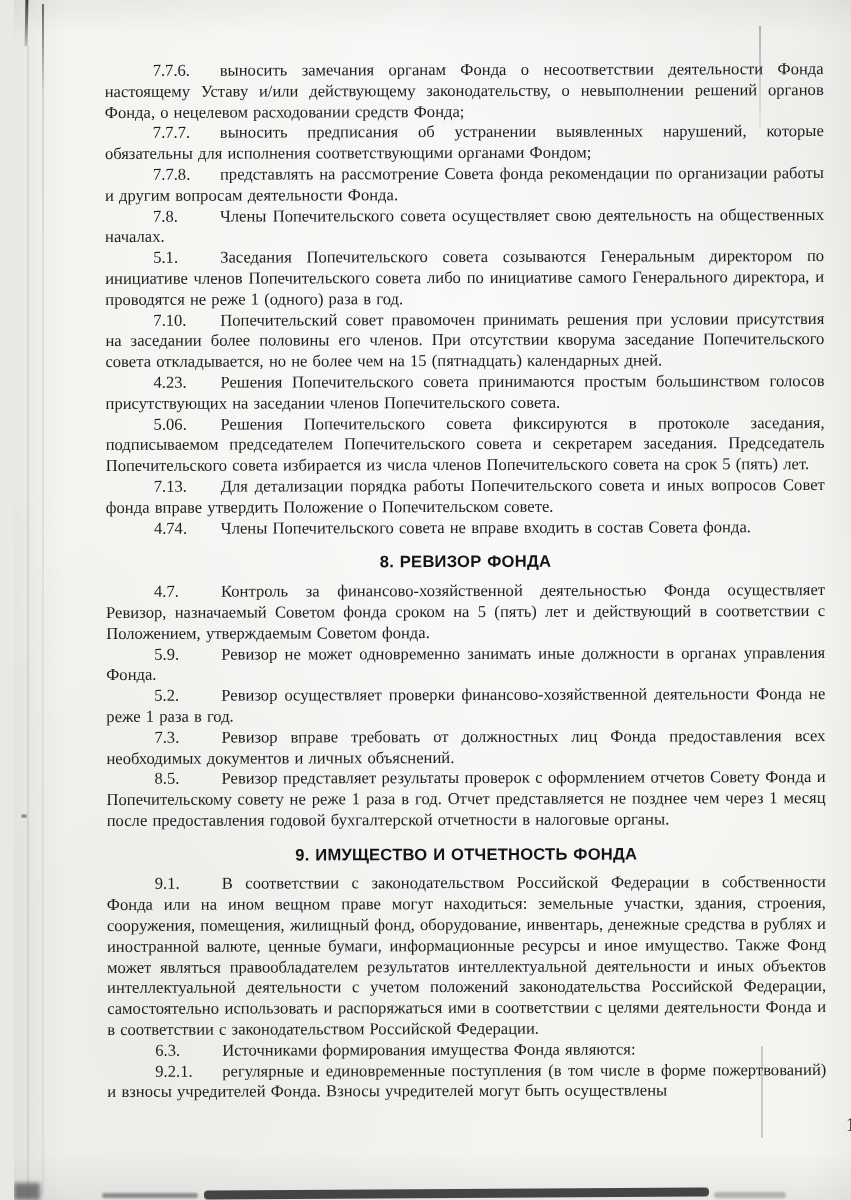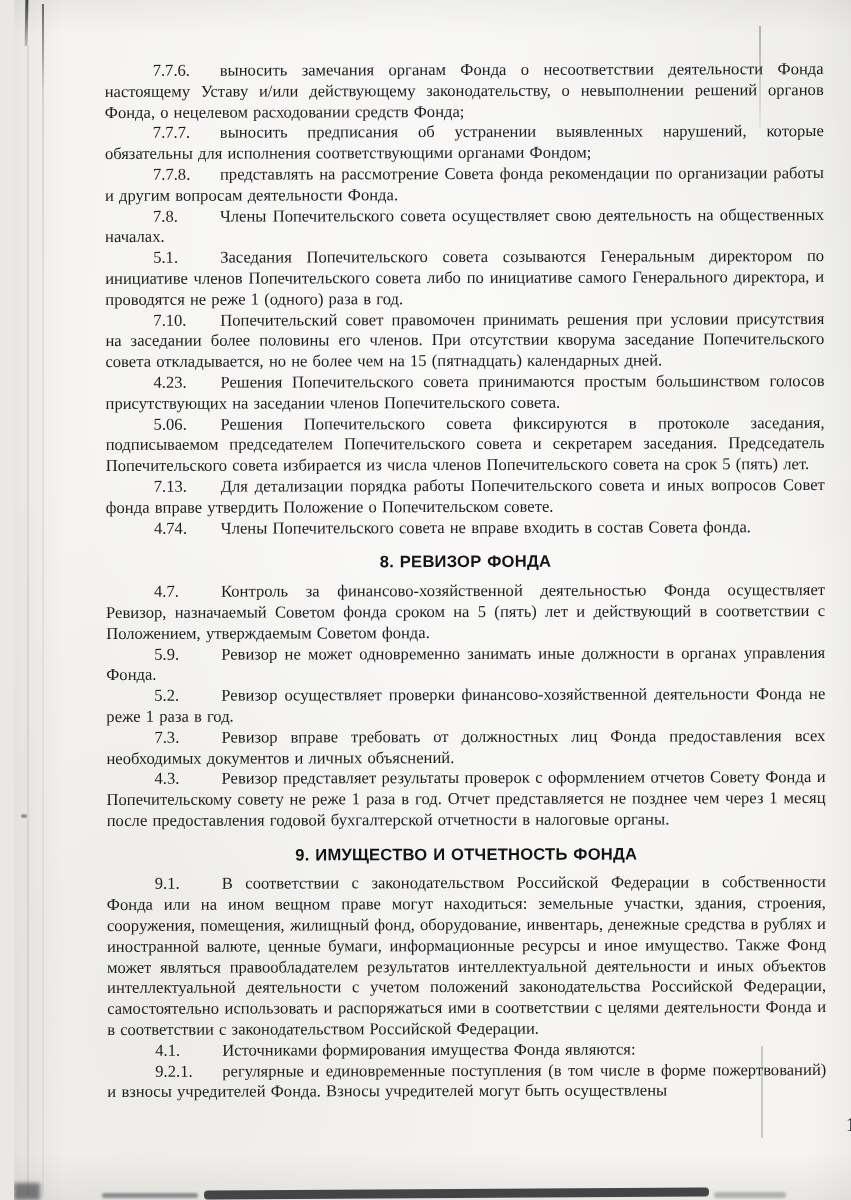--- a/index.html
+++ b/index.html
@@ -135,24 +135,24 @@
       <p class="para"><span class="num">7.10.</span><span>Попечительский совет правомочен принимать решения при условии присутствия на заседании более половины его членов. При отсутствии кворума заседание Попечительского совета откладывается, но не более чем на 15 (пятнадцать) календарных дней.</span></p>
       <p class="para"><span class="num">4.23.</span><span>Решения Попечительского совета принимаются простым большинством голосов присутствующих на заседании членов Попечительского совета.</span></p>
       <p class="para"><span class="num">5.06.</span><span>Решения Попечительского совета фиксируются в протоколе заседания, подписываемом председателем Попечительского совета и секретарем заседания. Председатель Попечительского совета избирается из числа членов Попечительского совета на срок 5 (пять) лет.</span></p>
       <p class="para"><span class="num">7.13.</span><span>Для детализации порядка работы Попечительского совета и иных вопросов Совет фонда вправе утвердить Положение о Попечительском совете.</span></p>
       <p class="para"><span class="num">4.74.</span><span>Члены Попечительского совета не вправе входить в состав Совета фонда.</span></p>
       <h2 class="heading">8. РЕВИЗОР ФОНДА</h2>
       <p class="para"><span class="num">4.7.</span><span>Контроль за финансово-хозяйственной деятельностью Фонда осуществляет Ревизор, назначаемый Советом фонда сроком на 5 (пять) лет и действующий в соответствии с Положением, утверждаемым Советом фонда.</span></p>
       <p class="para"><span class="num">5.9.</span><span>Ревизор не может одновременно занимать иные должности в органах управления Фонда.</span></p>
       <p class="para"><span class="num">5.2.</span><span>Ревизор осуществляет проверки финансово-хозяйственной деятельности Фонда не реже 1 раза в год.</span></p>
       <p class="para"><span class="num">7.3.</span><span>Ревизор вправе требовать от должностных лиц Фонда предоставления всех необходимых документов и личных объяснений.</span></p>
-      <p class="para"><span class="num">4.3.</span><span>Ревизор представляет результаты проверок с оформлением отчетов Совету Фонда и Попечительскому совету не реже 1 раза в год. Отчет представляется не позднее чем через 1 месяц после предоставления годовой бухгалтерской отчетности в налоговые органы.</span></p>
+      <p class="para"><span class="num">8.5.</span><span>Ревизор представляет результаты проверок с оформлением отчетов Совету Фонда и Попечительскому совету не реже 1 раза в год. Отчет представляется не позднее чем через 1 месяц после предоставления годовой бухгалтерской отчетности в налоговые органы.</span></p>
       <h2 class="heading">9. ИМУЩЕСТВО И ОТЧЕТНОСТЬ ФОНДА</h2>
       <p class="para"><span class="num">9.1.</span><span>В соответствии с законодательством Российской Федерации в собственности Фонда или на ином вещном праве могут находиться: земельные участки, здания, строения, сооружения, помещения, жилищный фонд, оборудование, инвентарь, денежные средства в рублях и иностранной валюте, ценные бумаги, информационные ресурсы и иное имущество. Также Фонд может являться правообладателем результатов интеллектуальной деятельности и иных объектов интеллектуальной деятельности с учетом положений законодательства Российской Федерации, самостоятельно использовать и распоряжаться ими в соответствии с целями деятельности Фонда и в соответствии с законодательством Российской Федерации.</span></p>
-      <p class="para"><span class="num">4.1.</span><span>Источниками формирования имущества Фонда являются:</span></p>
+      <p class="para"><span class="num">6.3.</span><span>Источниками формирования имущества Фонда являются:</span></p>
       <p class="para"><span class="num">9.2.1.</span><span>регулярные и единовременные поступления (в том числе в форме пожертвований) и взносы учредителей Фонда. Взносы учредителей могут быть осуществлены</span></p>
     </div>
 
   <div class="page-number">13</div>
 
   <div class="artifact bottom-bar-left"></div>
   <div class="artifact bottom-bar-main"></div>
   <div class="artifact bottom-bar-right"></div>
   <div class="artifact corner-bl"></div>
 </div>

